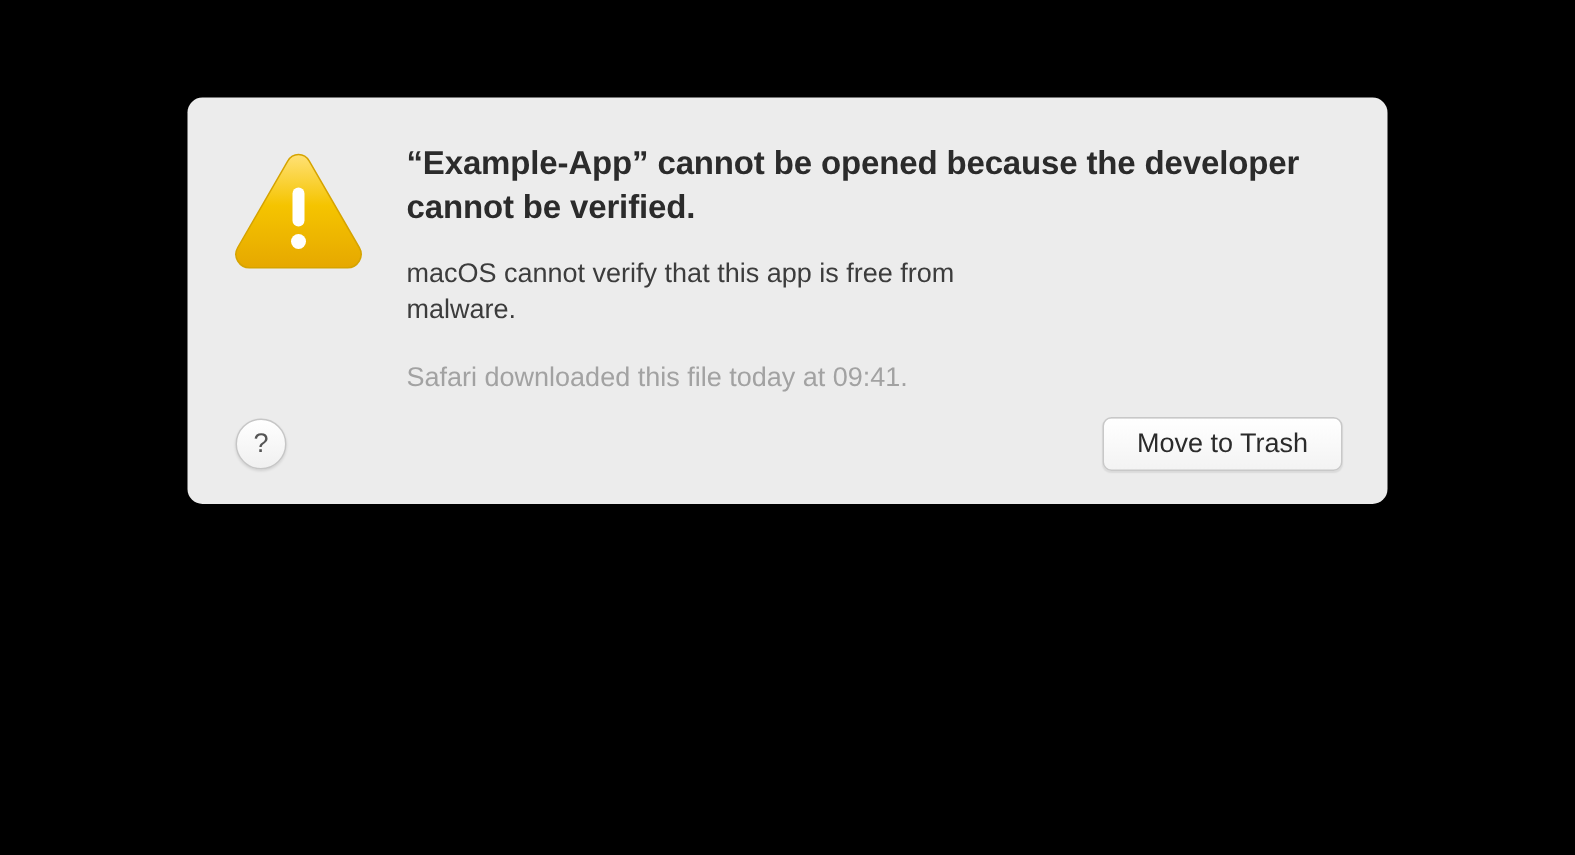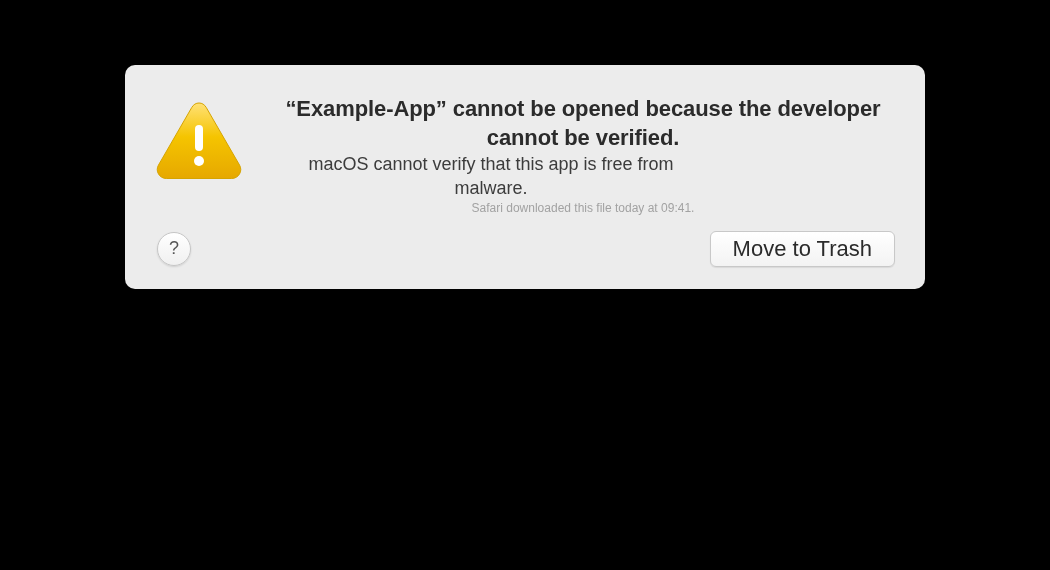--- a/index.html
+++ b/index.html
@@ -29,38 +29,38 @@
     .dialog-body {
       display: flex;
       gap: 28px;
     }
     .icon-col {
       flex: 0 0 auto;
       padding-top: 4px;
     }
     .content-col {
       flex: 1 1 auto;
-      text-align: center;
     }
     .headline {
       font-size: 22px;
       font-weight: 700;
       line-height: 1.3;
       color: #2b2b2b;
       letter-spacing: -0.1px;
     }
     .subtext {
-      margin-top: 0;
+      margin-top: 18px;
       font-size: 18px;
       color: #3c3c3c;
       line-height: 1.35;
       max-width: 440px;
     }
     .meta {
-      font-size: 12px;
+      margin-top: 22px;
+      font-size: 18px;
       color: #a2a2a2;
     }
     .dialog-footer {
       margin-top: 16px;
       display: flex;
       align-items: center;
     }
     .help-btn {
       width: 34px;
       height: 34px;
@@ -80,21 +80,21 @@
       flex: 1;
     }
     .btn {
       min-width: 150px;
       height: 36px;
       padding: 0 22px;
       border-radius: 6px;
       background: linear-gradient(#ffffff, #f3f3f3);
       border: 1px solid #c8c8c8;
       box-shadow: 0 1px 1px rgba(0,0,0,0.08);
-      font-size: 22px;
+      font-size: 18px;
       color: #2b2b2b;
       cursor: pointer;
       margin-left: 16px;
     }
     .warning-svg {
       display: block;
     }
   </style>
 </head>
 <body>

